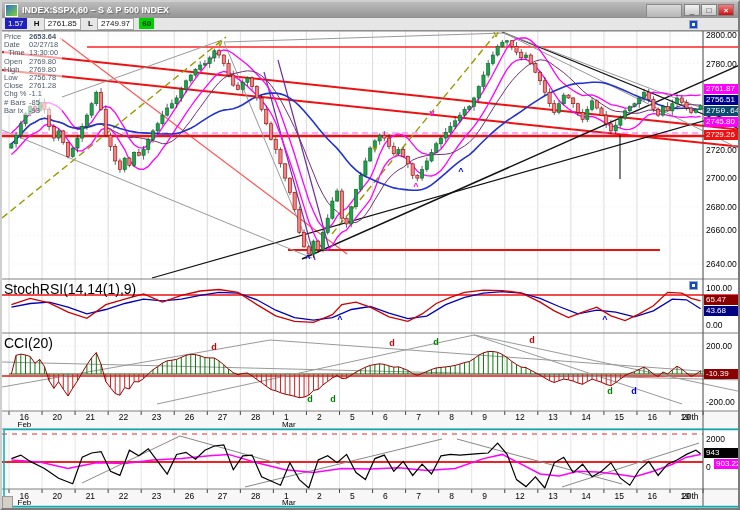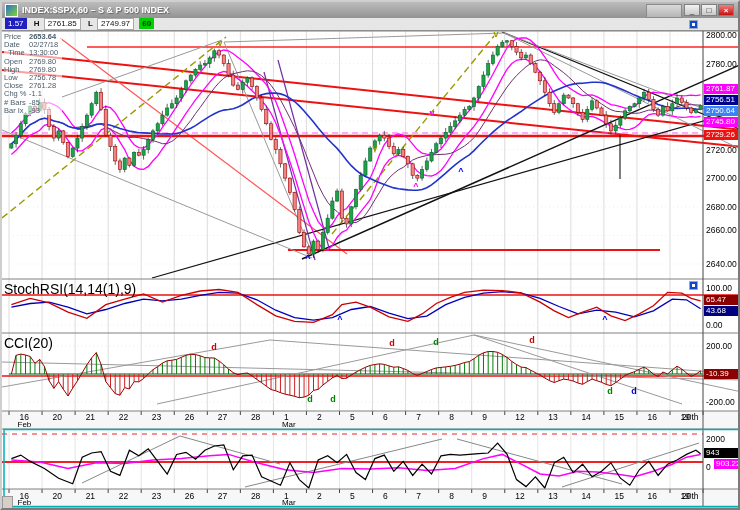--- a/index.html
+++ b/index.html
@@ -691,21 +691,21 @@
       <div class="axis-label" style="top: 223px;">2660.00</div>
       <div class="axis-label" style="top: 257px;">2640.00</div>
       <div class="axis-label" style="top: 281px;">100.00</div>
       <div class="axis-label" style="top: 318px;">0.00</div>
       <div class="axis-label" style="top: 339px;">200.00</div>
       <div class="axis-label" style="top: 395px;">-200.00</div>
       <div class="axis-label" style="top: 432px;">2000</div>
       <div class="axis-label" style="top: 460px;">0</div>
       <div class="axis-box" style="top: 81.5736px; background: rgb(255, 0, 255);">2761.87</div>
       <div class="axis-box" style="top: 92.5736px; background: rgb(0, 0, 144);">2756.51</div>
-      <div class="axis-box" style="top: 103.574px; background: #3b82f6;">2750.64</div>
+      <div class="axis-box" style="top: 103.574px; background: #0c4a6e; font-family: Liberation Mono, monospace;">2750.64</div>
       <div class="axis-box" style="top: 114.574px; background: rgb(255, 0, 255);">2745.80</div>
       <div class="axis-box" style="top: 128.247px; background: rgb(238, 17, 17);">2729.26</div>
       <div class="axis-box" style="top: 292.776px; background: rgb(139, 0, 0);">65.47</div>
       <div class="axis-box" style="top: 303.776px; background: rgb(0, 0, 128);">43.68</div>
       <div class="axis-box" style="top: 367.455px; background: rgb(139, 0, 0);">-10.39</div>
       <div class="axis-box" style="top: 445.798px; background: rgb(0, 0, 0);">943</div>
       <div class="axis-box" style="top: 456.798px; background: rgb(255, 0, 255); margin-left: 10px;">903.22</div>
       <div class="date-label" style="left: 17.525px; top: 410px;">16</div>
       <div class="date-sub" style="left: 15.525px; top: 418px;">Feb</div>
       <div class="date-label" style="left: 50.575px; top: 410px;">20</div>

